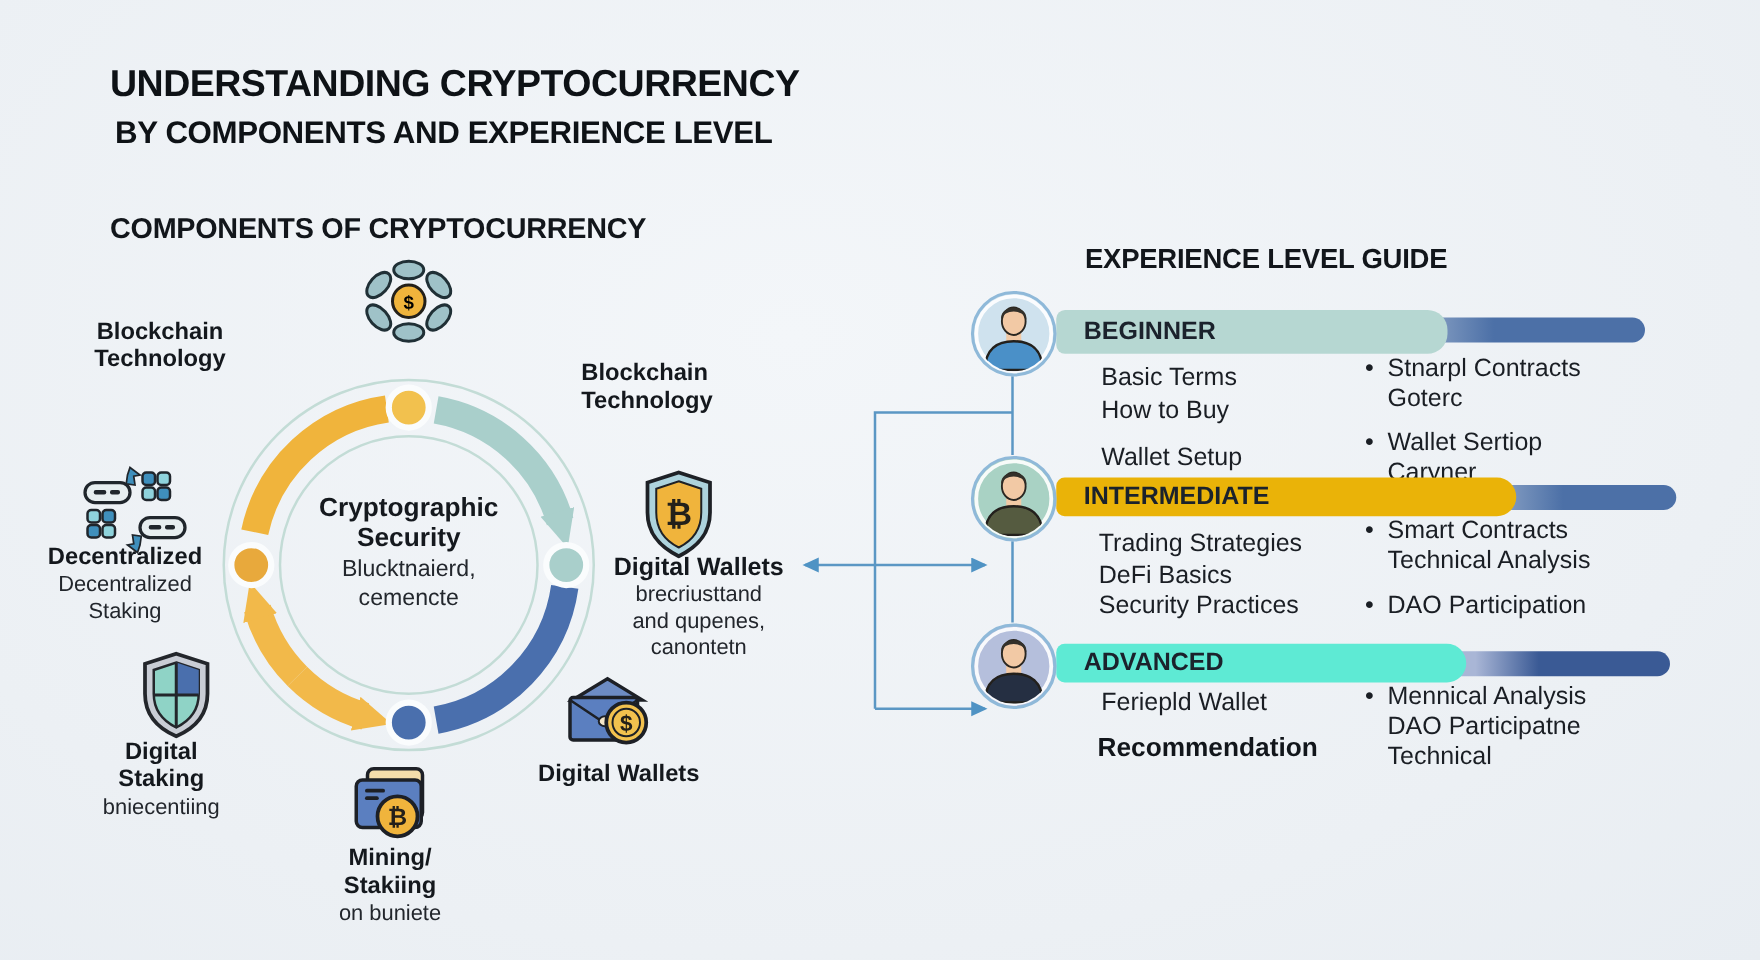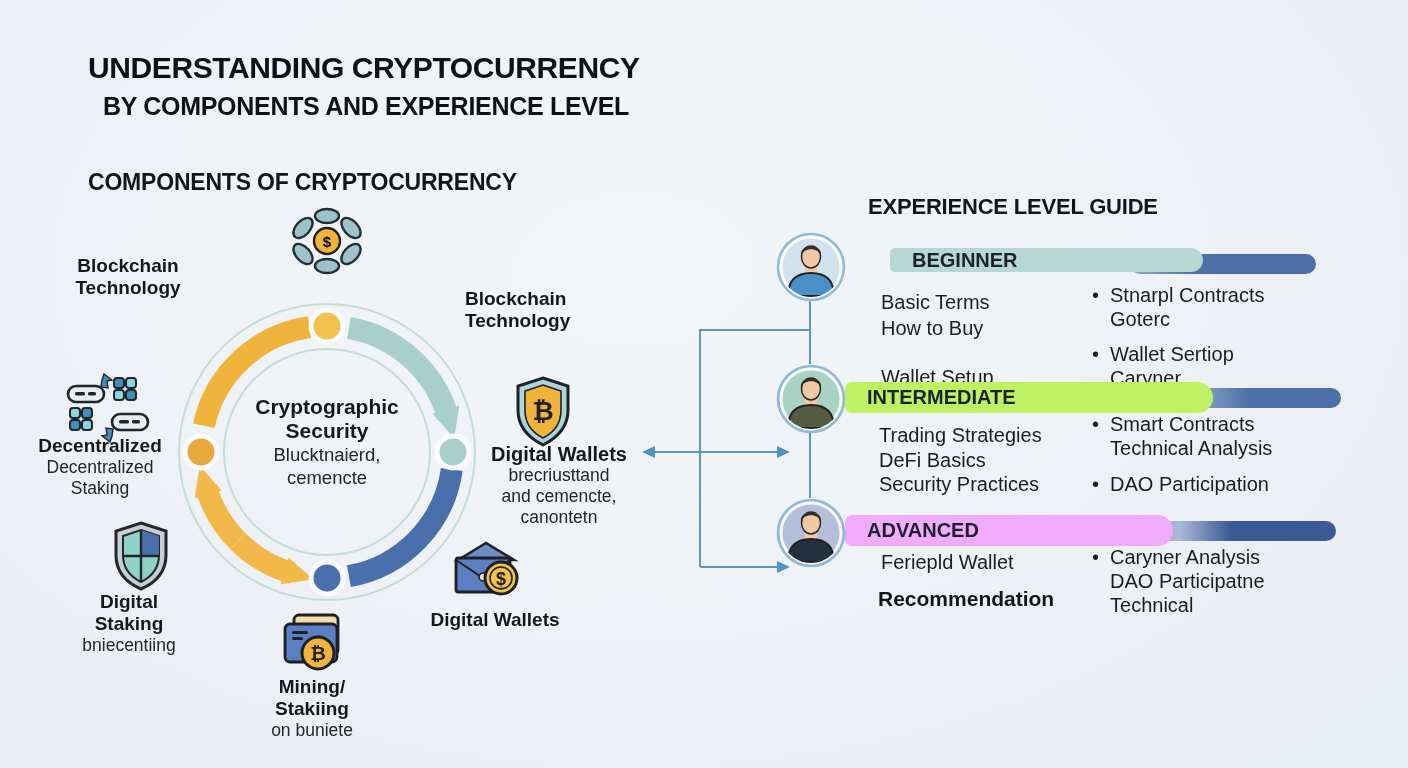--- a/index.html
+++ b/index.html
@@ -17,33 +17,33 @@
   
   .lbl-b{font-weight:700;font-size:19px;line-height:22px;color:#14181d}
   .lbl-r{font-weight:400;font-size:17.5px;line-height:21px;color:#22262c}
   .ctr-t{font-weight:700;font-size:21px;line-height:24px}
   .ctr-s{font-weight:400;font-size:18.5px;line-height:23px;color:#23272d}
   
   .pill{display:flex;align-items:center;padding-left:22px;font-weight:700;font-size:20px;
         color:#1b222c;border-radius:7px 16px 16px 7px;box-sizing:border-box}
   .bar{border-radius:11px}
   .items{font-size:20px;line-height:26px;color:#1a1e24}
-  .items .gap{margin-top:23px}
+  .items .gap{margin-top:12px}
   .bullets{font-size:20px;line-height:24px;color:#1a1e24}
   .bgroup{display:flex;gap:11px;margin-bottom:11px}
   .dot{line-height:24px}
   .emph{font-weight:700;font-size:21px;color:#12161b}
 </style>
 </head>
 <body>
 
 <div class="abs" style="left:0;top:0;width:1408px;height:768px">
 
   <div class="abs title1" style="left:88px;top:51px">UNDERSTANDING CRYPTOCURRENCY</div>
-  <div class="abs title2" style="left:103px;top:92px">BY COMPONENTS AND EXPERIENCE LEVEL</div>
+  <div class="abs title2" style="left:92px;top:92px">BY COMPONENTS AND EXPERIENCE LEVEL</div>
 
   <div class="abs section-h" style="left:88px;top:169px">COMPONENTS OF CRYPTOCURRENCY</div>
 
   <svg class="abs" style="left:167px;top:292px" width="320" height="320" viewBox="0 0 320 320">
     <defs>
       <marker id="arrTeal" markerUnits="userSpaceOnUse" markerWidth="34" markerHeight="30" refX="8" refY="14" orient="auto">
         <path d="M0,0 L30,14 L0,28 Z" fill="#a9cfcb"></path>
       </marker>
       <marker id="arrYel" markerUnits="userSpaceOnUse" markerWidth="34" markerHeight="30" refX="8" refY="14" orient="auto">
         <path d="M0,0 L30,14 L0,28 Z" fill="#f2b94a"></path>
@@ -154,21 +154,21 @@
 
   <div class="abs center" style="left:54px;top:591px;width:150px">
     <div class="lbl-b">Digital</div>
     <div class="lbl-b">Staking</div>
     <div class="lbl-r">bniecentiing</div>
   </div>
 
   <div class="abs center" style="left:475px;top:443px;width:168px">
     <div class="lbl-b" style="font-size:20px">Digital Wallets</div>
     <div class="lbl-r">brecriusttand</div>
-    <div class="lbl-r">and cemencte,</div>
+    <div class="lbl-r">and qupenes,</div>
     <div class="lbl-r">canontetn</div>
   </div>
 
   <div class="abs center lbl-b" style="left:425px;top:609px;width:140px">Digital Wallets</div>
 
   <div class="abs center" style="left:242px;top:676px;width:140px">
     <div class="lbl-b">Mining/</div>
     <div class="lbl-b">Stakiing</div>
     <div class="lbl-r">on buniete</div>
   </div>
@@ -187,21 +187,21 @@
       <line x1="810" y1="433" x2="810" y2="498"></line>
       <polyline points="810,330 700,330 700,567"></polyline>
       <line x1="644" y1="452" x2="788" y2="452" marker-start="url(#arrConn)" marker-end="url(#arrConnE)"></line>
       <line x1="700" y1="567" x2="788" y2="567" marker-end="url(#arrConnE)"></line>
     </g>
   </svg>
 
   <div class="abs section-h" style="left:868px;top:194px;font-size:22px">EXPERIENCE LEVEL GUIDE</div>
 
   <div class="abs bar" style="left:1130px;top:254px;width:186px;height:20px;background:linear-gradient(to right,#93a9c9 0%,#4c70a7 35%)"></div>
-  <div class="abs pill" style="left:890px;top:248px;width:313px;height:24px;background:#b6d7d2">
+  <div class="abs pill" style="left:845px;top:248px;width:313px;height:35px;background:#b6d7d2">
     <span>BEGINNER</span>
   </div>
   <svg class="abs" style="left:776px;top:232px" width="70" height="70" viewBox="0 0 70 70">
     <circle cx="35" cy="35" r="33" fill="#cfe2ee" stroke="#8fb9d9" stroke-width="2.5"></circle>
     <circle cx="35" cy="35" r="30" fill="none" stroke="rgba(255,255,255,0.9)" stroke-width="3"></circle>
     <clipPath id="avA">
         <circle cx="35" cy="35" r="30"></circle>
       </clipPath>
     <g clip-path="url(#avA)">
       <rect x="29" y="30" width="12" height="14" fill="#f2c9a5"></rect>
@@ -226,21 +226,21 @@
     <div class="bgroup">
       <span class="dot">•</span>
       <div>
         <div>Wallet Sertiop</div>
         <div>Caryner</div>
       </div>
     </div>
   </div>
 
   <div class="abs bar" style="left:1190px;top:388px;width:151px;height:20px;background:linear-gradient(to right,#93a9c9 0%,#4c70a7 40%)"></div>
-  <div class="abs pill" style="left:845px;top:382px;width:368px;height:31px;background:#bef264">
+  <div class="abs pill" style="left:845px;top:382px;width:368px;height:31px;background:#eab308">
     <span>INTERMEDIATE</span>
   </div>
   <svg class="abs" style="left:776px;top:364px" width="70" height="70" viewBox="0 0 70 70">
     <circle cx="35" cy="35" r="33" fill="#a9d2c4" stroke="#8fb9d9" stroke-width="2.5"></circle>
     <circle cx="35" cy="35" r="30" fill="none" stroke="rgba(255,255,255,0.9)" stroke-width="3"></circle>
     <clipPath id="avB">
         <circle cx="35" cy="35" r="30"></circle>
       </clipPath>
     <g clip-path="url(#avB)">
       <rect x="29" y="30" width="12" height="14" fill="#f2c9a5"></rect>
@@ -264,21 +264,21 @@
     </div>
     <div class="bgroup" style="margin-top:12px">
       <span class="dot">•</span>
       <div>
         <div>DAO Participation</div>
       </div>
     </div>
   </div>
 
   <div class="abs bar" style="left:1155px;top:521px;width:181px;height:20px;background:linear-gradient(to right,#a9b6d6 0%,#a9b6d6 14%,#3a5a95 42%)"></div>
-  <div class="abs pill" style="left:845px;top:515px;width:328px;height:31px;background:#f0abfc">
+  <div class="abs pill" style="left:845px;top:515px;width:328px;height:31px;background:#5eead4">
     <span>ADVANCED</span>
   </div>
   <svg class="abs" style="left:776px;top:498px" width="70" height="70" viewBox="0 0 70 70">
     <circle cx="35" cy="35" r="33" fill="#b5bfdc" stroke="#8fb9d9" stroke-width="2.5"></circle>
     <circle cx="35" cy="35" r="30" fill="none" stroke="rgba(255,255,255,0.9)" stroke-width="3"></circle>
     <clipPath id="avC">
         <circle cx="35" cy="35" r="30"></circle>
       </clipPath>
     <g clip-path="url(#avC)">
       <rect x="29" y="30" width="12" height="14" fill="#f2c9a5"></rect>
@@ -288,20 +288,20 @@
     </g>
   </svg>
   <div class="abs items" style="left:881px;top:549px">
     <div>Feriepld Wallet</div>
   </div>
   <div class="abs emph" style="left:878px;top:587px">Recommendation</div>
   <div class="abs bullets" style="left:1092px;top:545px">
     <div class="bgroup">
       <span class="dot">•</span>
       <div>
-        <div>Caryner Analysis</div>
+        <div>Mennical Analysis</div>
         <div>DAO Participatne</div>
         <div>Technical</div>
       </div>
     </div>
   </div>
 
 </div>
 
 </body></html>

